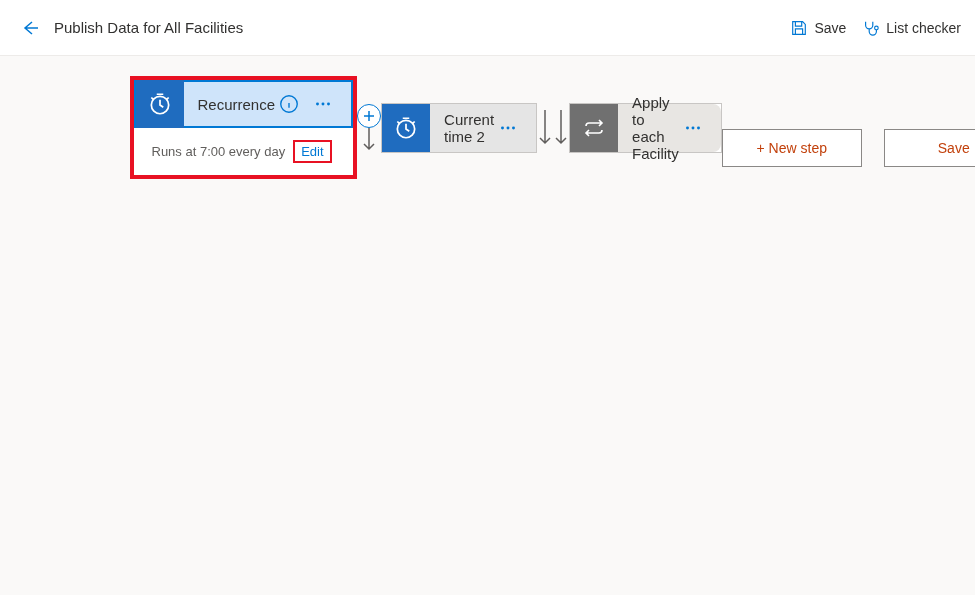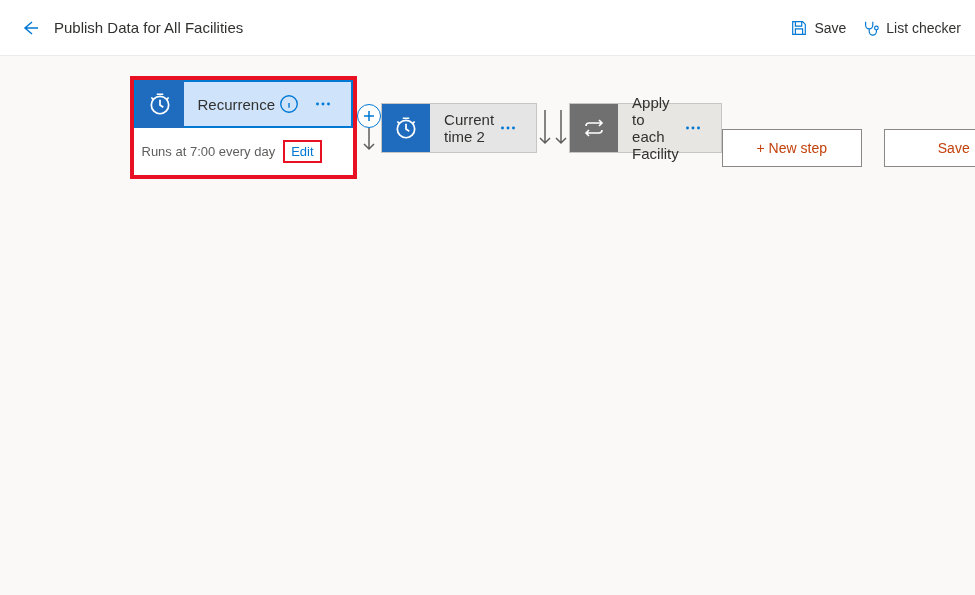--- a/index.html
+++ b/index.html
@@ -98,40 +98,40 @@
     }
     .recurrence-card {
       border: 4px solid #e81123;
     }
     .recurrence-card .card-header {
       background: #cfe4fa;
       border: 2px solid #0078d4;
     }
     .recurrence-card .card-icon { background: #1f6cbf; }
     .recurrence-body {
-      padding: 12px 8px;
+      padding: 12px 18px;
       font-size: 13px;
       color: #605e5c;
       display: flex;
       align-items: center;
       gap: 8px;
       background: #fff;
     }
     .edit-link {
       color: #0078d4;
       font-size: 13px;
       padding: 2px 6px;
       border: 2px solid #e81123;
       cursor: pointer;
     }
     .time-header { background: #e5e5e5; }
     .time-header .card-icon { background: #1f6cbf; }
     .list-header { background: #e9dceb; }
     .list-header .card-icon { background: #742774; }
-    .apply-header { background: #e8e6e3; }
+    .apply-header { background: #e8e6e3; border-radius: 8px; }
     .apply-header .card-icon { background: #707070; }
     .connector {
       display: flex;
       flex-direction: column;
       align-items: center;
       justify-content: center;
     }
     .arrow-down {
       color: #605e5c;
     }

